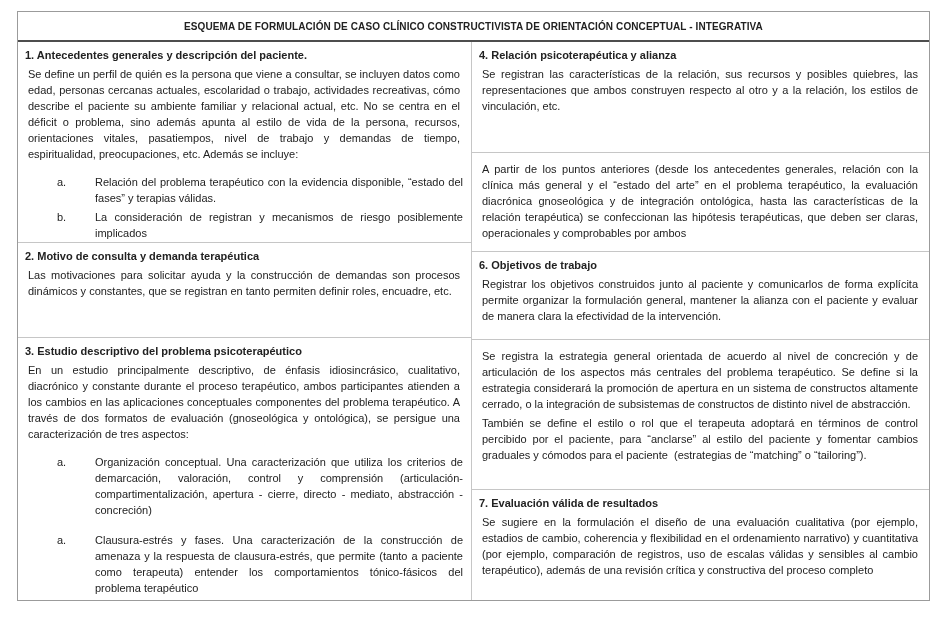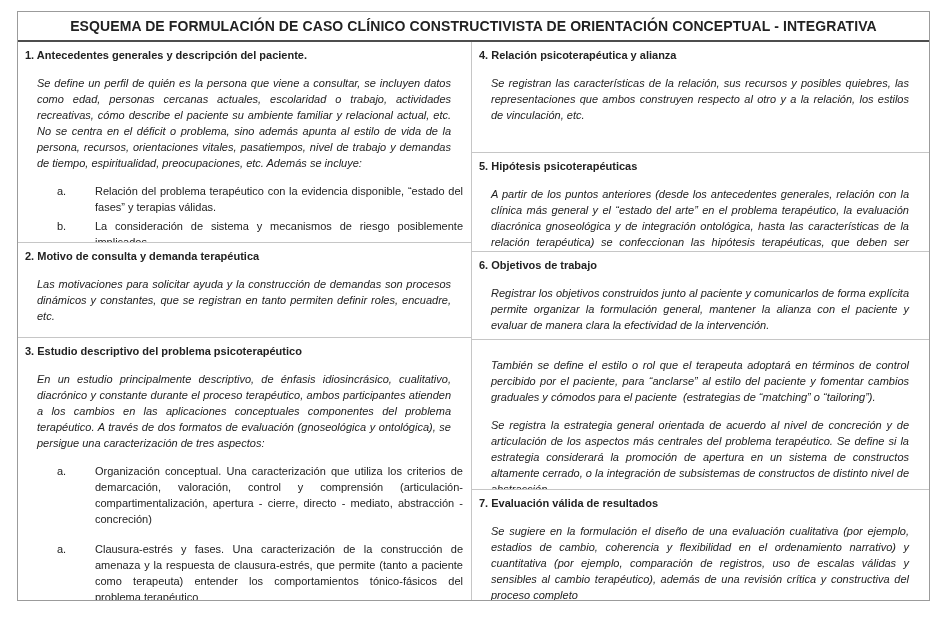--- a/index.html
+++ b/index.html
@@ -23,21 +23,21 @@
   }
   .title-row {
     height: 30px;
     box-sizing: border-box;
     border-bottom: 2px solid #4d4d4d;
     display: flex;
     align-items: center;
     justify-content: center;
   }
   .title-row .title {
-    font-size: 14px;
+    font-size: 10px;
     font-weight: bold;
     letter-spacing: 0.1px;
     text-align: center;
   }
   .body-grid {
     display: flex;
     height: 558px;
   }
   .col {
     display: flex;
@@ -62,24 +62,23 @@
   .cell.last {
     border-bottom: none;
   }
   .heading {
     margin: 0;
     font-size: 11px;
     font-weight: bold;
     line-height: 16px;
   }
   .body-text {
-    margin: 12px;
+    margin: 3px;
     text-align: justify;
     white-space: pre-wrap;
-    font-style: italic;
   }
   .list {
     margin-top: 12px;
   }
   .li {
     display: flex;
     padding-left: 32px;
     margin-bottom: 3px;
   }
   .list.spaced .li {
@@ -113,21 +112,21 @@
       <section class="cell" style="height:201px">
         <h3 class="heading">1. Antecedentes generales y descripción del paciente.</h3>
         <p class="body-text">Se define un perfil de quién es la persona que viene a consultar, se incluyen datos como edad, personas cercanas actuales, escolaridad o trabajo, actividades recreativas, cómo describe el paciente su ambiente familiar y relacional actual, etc. No se centra en el déficit o problema, sino además apunta al estilo de vida de la persona, recursos, orientaciones vitales, pasatiempos, nivel de trabajo y demandas de tiempo, espiritualidad, preocupaciones, etc. Además se incluye:</p>
         <div class="list">
           <div class="li">
             <span class="marker">a.</span>
             <span class="text">Relación del problema terapéutico con la evidencia disponible, “estado del fases” y terapias válidas.</span>
           </div>
           <div class="li">
             <span class="marker">b.</span>
-            <span class="text">La consideración de sistema y mecanismos de riesgo posiblemente implicados</span>
+            <span class="text">La consideración de registran y mecanismos de riesgo posiblemente implicados</span>
           </div>
           <div class="li">
             <span class="marker">c.</span>
             <span class="text">Una prospectiva de situaciones de potencial gravedad y riesgo a la integridad</span>
           </div>
         </div>
       </section>
 
       <section class="cell" style="height:95px">
         <h3 class="heading">2. Motivo de consulta y demanda terapéutica</h3>
@@ -153,32 +152,31 @@
     </div>
 
     <div class="col col-right">
 
       <section class="cell" style="height:111px">
         <h3 class="heading">4. Relación psicoterapéutica y alianza</h3>
         <p class="body-text">Se registran las características de la relación, sus recursos y posibles quiebres, las representaciones que ambos construyen respecto al otro y a la relación, los estilos de vinculación, etc.</p>
       </section>
 
       <section class="cell" style="height:99px">
-        <h3 class="heading">5. Hipótesis psicoterapéuticas</h3>
         <p class="body-text">A partir de los puntos anteriores (desde los antecedentes generales, relación con la clínica más general y el “estado del arte” en el problema terapéutico, la evaluación diacrónica gnoseológica y de integración ontológica, hasta las características de la relación terapéutica) se confeccionan las hipótesis terapéuticas, que deben ser claras, operacionales y comprobables por ambos</p>
       </section>
 
       <section class="cell" style="height:88px">
         <h3 class="heading">6. Objetivos de trabajo</h3>
         <p class="body-text">Registrar los objetivos construidos junto al paciente y comunicarlos de forma explícita permite organizar la formulación general, mantener la alianza con el paciente y evaluar de manera clara la efectividad de la intervención.</p>
       </section>
 
       <section class="cell" style="height:150px">
+        <p class="body-text">Se registra la estrategia general orientada de acuerdo al nivel de concreción y de articulación de los aspectos más centrales del problema terapéutico. Se define si la estrategia considerará la promoción de apertura en un sistema de constructos altamente cerrado, o la integración de subsistemas de constructos de distinto nivel de abstracción.</p>
         <p class="body-text">También se define el estilo o rol que el terapeuta adoptará en términos de control percibido por el paciente, para “anclarse” al estilo del paciente y fomentar cambios graduales y cómodos para el paciente  (estrategias de “matching” o “tailoring”).</p>
-        <p class="body-text">Se registra la estrategia general orientada de acuerdo al nivel de concreción y de articulación de los aspectos más centrales del problema terapéutico. Se define si la estrategia considerará la promoción de apertura en un sistema de constructos altamente cerrado, o la integración de subsistemas de constructos de distinto nivel de abstracción.</p>
       </section>
 
       <section class="cell last" style="height:110px">
         <h3 class="heading">7. Evaluación válida de resultados</h3>
         <p class="body-text">Se sugiere en la formulación el diseño de una evaluación cualitativa (por ejemplo, estadios de cambio, coherencia y flexibilidad en el ordenamiento narrativo) y cuantitativa (por ejemplo, comparación de registros, uso de escalas válidas y sensibles al cambio terapéutico), además de una revisión crítica y constructiva del proceso completo</p>
       </section>
 
     </div>
 
   </div>

